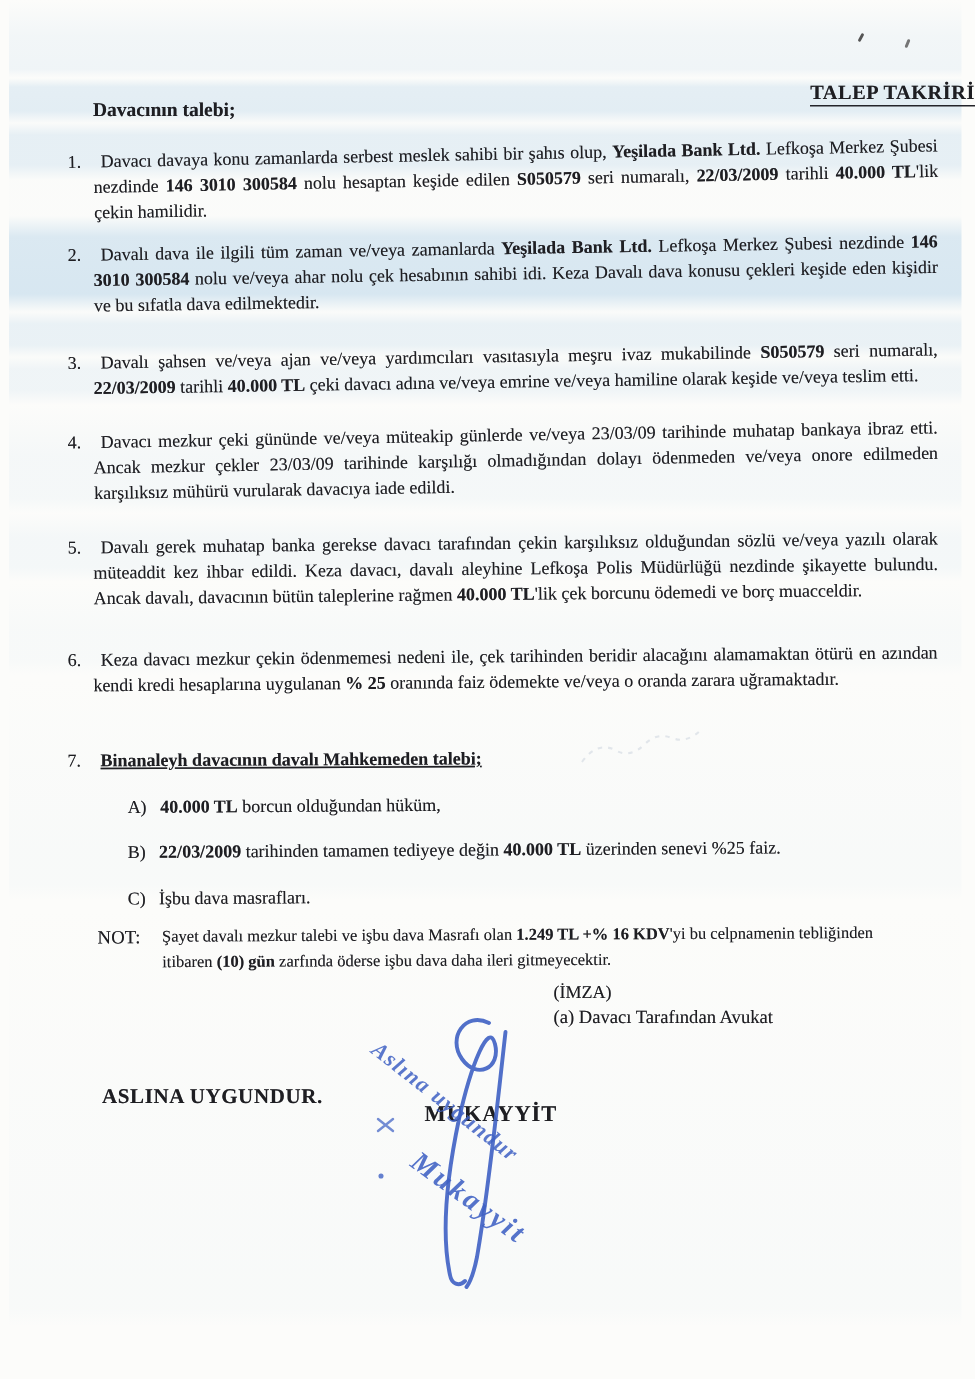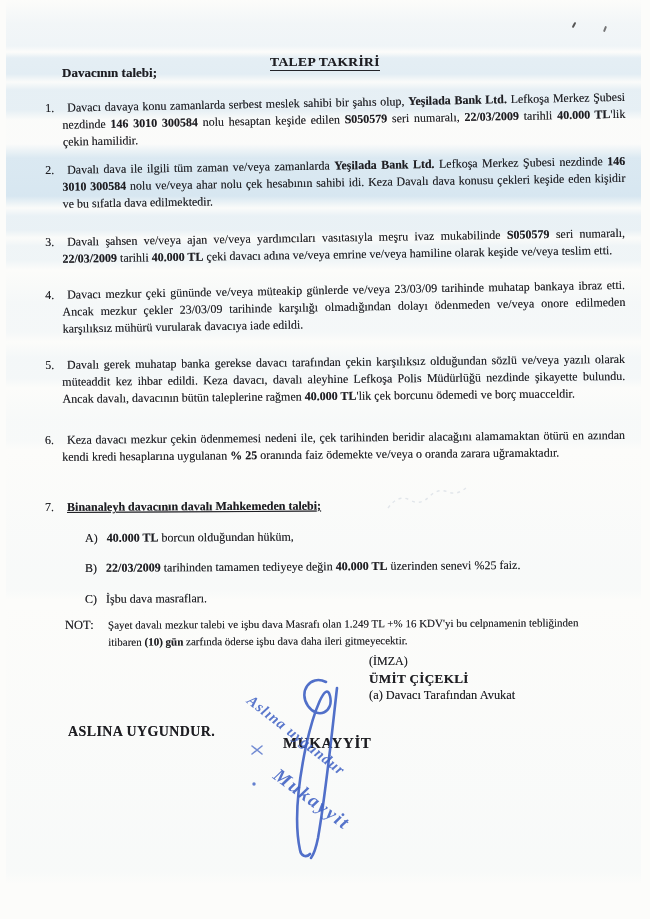--- a/index.html
+++ b/index.html
@@ -24,21 +24,21 @@
         rgba(168,203,229,.22) 216px, rgba(168,203,229,.22) 230px, rgba(205,225,240,.03) 238px,
         rgba(174,206,229,.16) 246px, rgba(174,206,229,.16) 260px, rgba(205,225,240,0) 270px,
         rgba(180,210,232,.10) 304px, rgba(180,210,232,.10) 332px, rgba(205,225,240,0) 342px,
         rgba(180,210,232,.11) 358px, rgba(180,210,232,.11) 378px, rgba(205,225,240,0) 388px,
         rgba(184,212,233,.07) 420px, rgba(184,212,233,.07) 440px, rgba(205,225,240,0) 450px,
         rgba(184,212,233,.06) 566px, rgba(184,212,233,.06) 590px, rgba(205,225,240,0) 600px,
         rgba(184,212,233,.06) 852px, rgba(184,212,233,.06) 872px, rgba(205,225,240,0) 884px,
         rgba(205,225,240,0) 919px);
   }
   .title{
-    position:absolute;top:54px;left:0;width:100%;text-align:center;
+    position:absolute;top:54px;left:0;width:100%;text-align:right;
     font-weight:bold;font-size:13.5px;letter-spacing:.4px;
   }
   .title span{border-bottom:1.6px solid #24242a;padding-bottom:1px;}
   .subtitle{position:absolute;top:65px;left:62px;font-weight:bold;font-size:13px;}
   .blk{
     position:absolute;left:45px;width:580px;
     font-size:12px;line-height:17px;text-align:justify;
     transform-origin:left top;
   }
   .para{padding-left:17px;box-sizing:border-box;}
@@ -122,26 +122,25 @@
       </div>
     </div>
   <div id="clauses">
       <div class="clause textish" style="top: 530px; transform: rotate(-0.4deg);"><span class="letter">A)</span><span style="font-weight: bold;">40.000 TL</span><span> borcun olduğundan hüküm,</span></div>
       <div class="clause textish" style="top: 560px; transform: rotate(-0.4deg);"><span class="letter">B)</span><span style="font-weight: bold;">22/03/2009</span><span> tarihinden tamamen tediyeye değin </span><span style="font-weight: bold;">40.000 TL</span><span> üzerinden senevi </span><span style="font-weight: normal;">%25</span><span> faiz.</span></div>
       <div class="clause textish" style="top: 591px; transform: rotate(-0.4deg);"><span class="letter">C)</span><span>İşbu dava masrafları.</span></div>
     </div>
 
   <div class="note textish">
     <span class="nlabel">NOT:</span>
-    <span id="note-text"><span>Şayet davalı mezkur talebi ve işbu dava Masrafı olan </span><span style="font-weight: normal; margin-top: 11px;">1.249 TL +% 16 KDV</span><span>'yi bu celpnamenin tebliğinden itibaren </span><span style="font-weight: bold; margin-top: 30px;">(10) gün</span><span> zarfında öderse işbu dava daha ileri gitmeyecektir.</span></span>
+    <span id="note-text"><span>Şayet davalı mezkur talebi ve işbu dava Masrafı olan </span><span style="font-weight: bold; margin-top: 11px;">1.249 TL +% 16 KDV</span><span>'yi bu celpnamenin tebliğinden itibaren </span><span style="font-weight: bold; margin-top: 30px;">(10) gün</span><span> zarfında öderse işbu dava daha ileri gitmeyecektir.</span></span>
   </div>
 
   <div class="sig textish">
     <div class="sig-imza">(İMZA)</div>
-    <div class="sig-name">ÜMİT ÇİÇEKLİ</div>
     <div class="sig-role">(a) Davacı Tarafından Avukat</div>
   </div>
 
   <div class="cert-aslina textish">ASLINA UYGUNDUR.</div>
   <div class="mukayyit textish">MUKAYYİT</div>
 
   <div class="stamp" id="stamp" style="color: rgb(63, 97, 196);">
     <span class="stamp-l1">Aslına uygundur</span>
     <span class="stamp-l2">Mukayyit</span>
     <svg width="175" height="195" viewBox="0 0 175 195">

